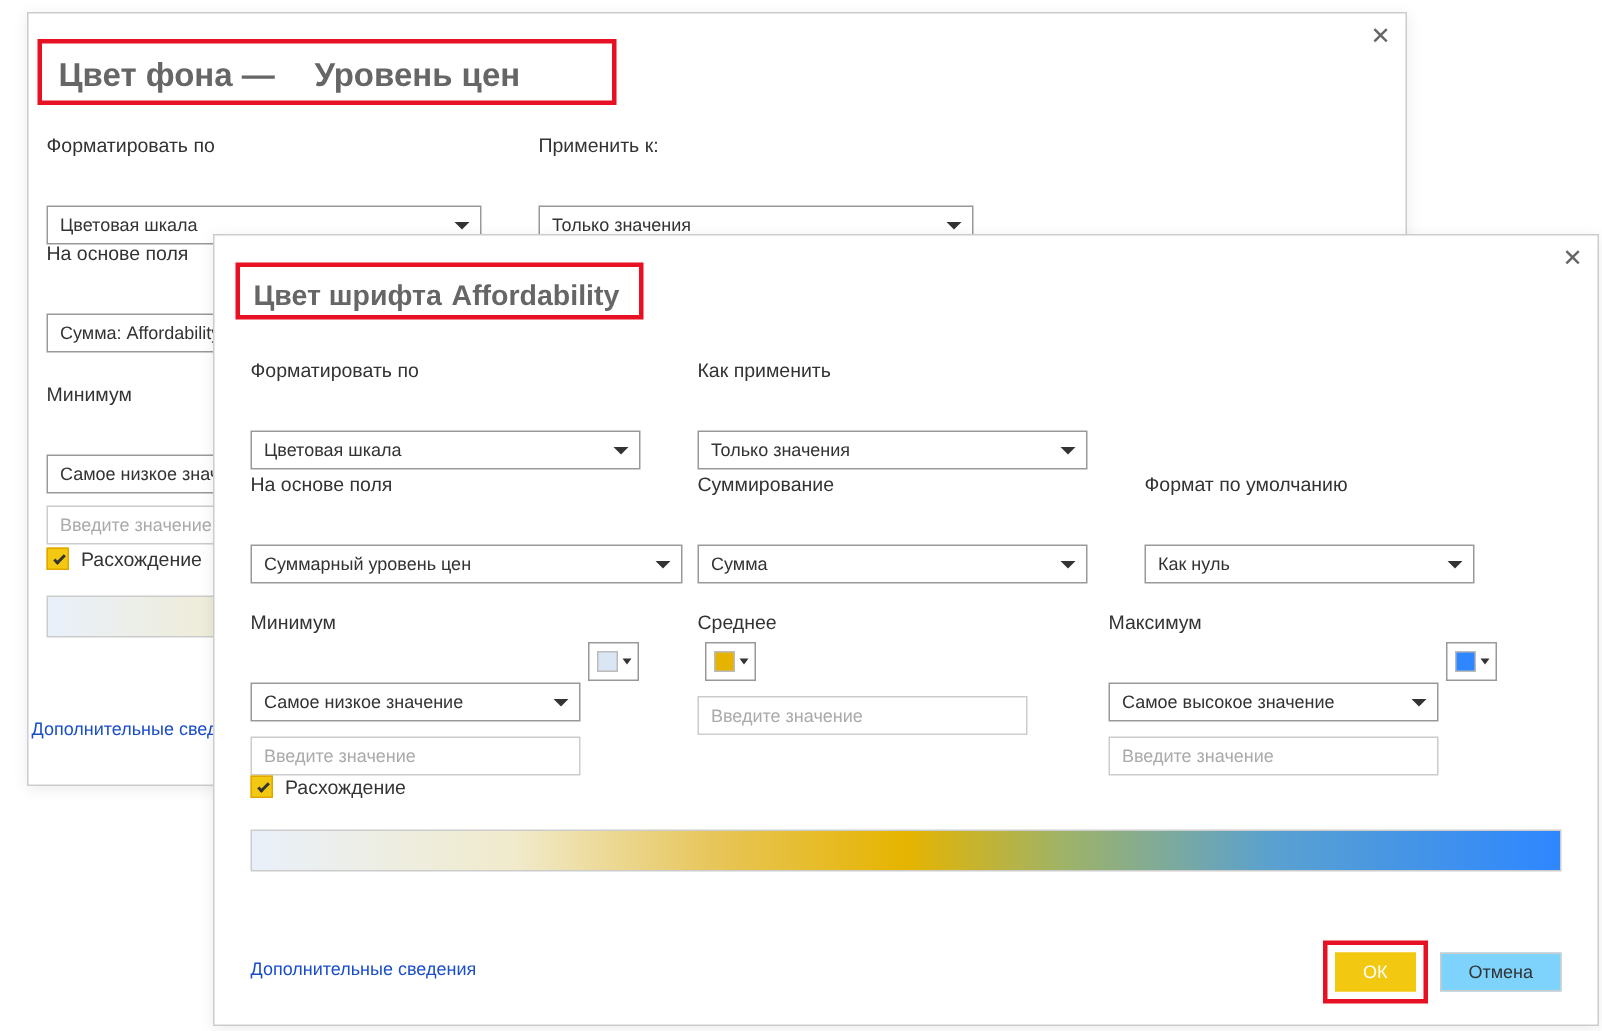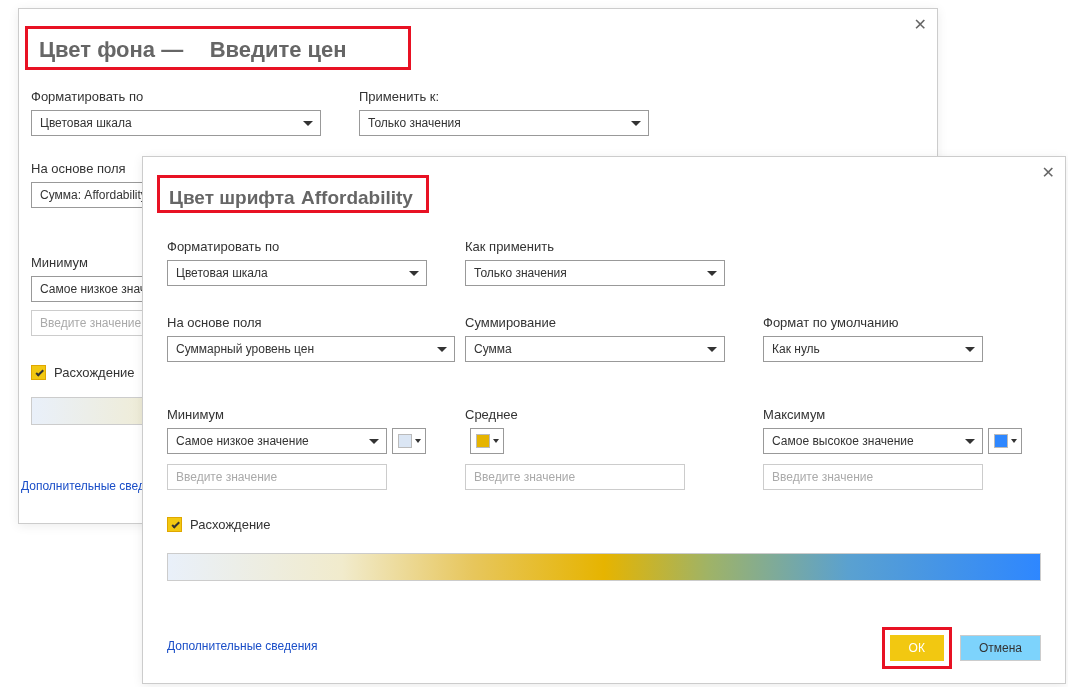--- a/index.html
+++ b/index.html
@@ -48,20 +48,21 @@
   .select {
     border: 1px solid #999;
     height: 26px;
     font-size: 12px;
     padding: 0 20px 0 8px;
     background: #fff;
     position: relative;
     display: flex;
     align-items: center;
     color: #333;
+    margin-top: 27px;
   }
   .select.wide { width: 290px; }
   .select.narrow { width: 220px; }
   .select:after {
     content: '';
     position: absolute;
     right: 7px;
     top: 50%;
     margin-top: -2px;
     border-left: 5px solid transparent;
@@ -141,21 +142,21 @@
   }
 </style>
 </head>
 <body>
 
 <div class="dialog dialog1">
   <div class="close-x">✕</div>
 
   <div style="position:absolute; left:12px; top:24px; padding:4px 8px;">
     <span class="title">Цвет фона —</span>
-    <span class="title sub" style="margin-left:22px;">Введите цен</span>
+    <span class="title sub" style="margin-left:22px;">Уровень цен</span>
   </div>
   <div class="hl-box" style="left:6px; top:17px; width:386px; height:44px;"></div>
 
   <div style="position:absolute; left:12px; top:80px;" class="col">
     <div class="label">Форматировать по</div>
     <div class="select wide">
       <span>Цветовая шкала</span>
     </div>
   </div>
 
@@ -256,21 +257,21 @@
     <div class="row">
       <div class="color-chip">
           <span class="sw" style="background:#e6b400"></span>
         </div>
     </div>
     <div class="textin" style="width:220px; margin-top:10px;">
         <span>Введите значение</span>
       </div>
   </div>
 
-  <div style="position:absolute; left:620px; top:250px;" class="col">
+  <div style="position:absolute; left:596px; top:250px;" class="col">
     <div class="label">Максимум</div>
     <div class="row">
       <div class="select narrow">
           <span>Самое высокое значение</span>
         </div>
       <div class="color-chip">
           <span class="sw" style="background:#2e87ff"></span>
         </div>
     </div>
     <div class="textin" style="width:220px; margin-top:10px;">

